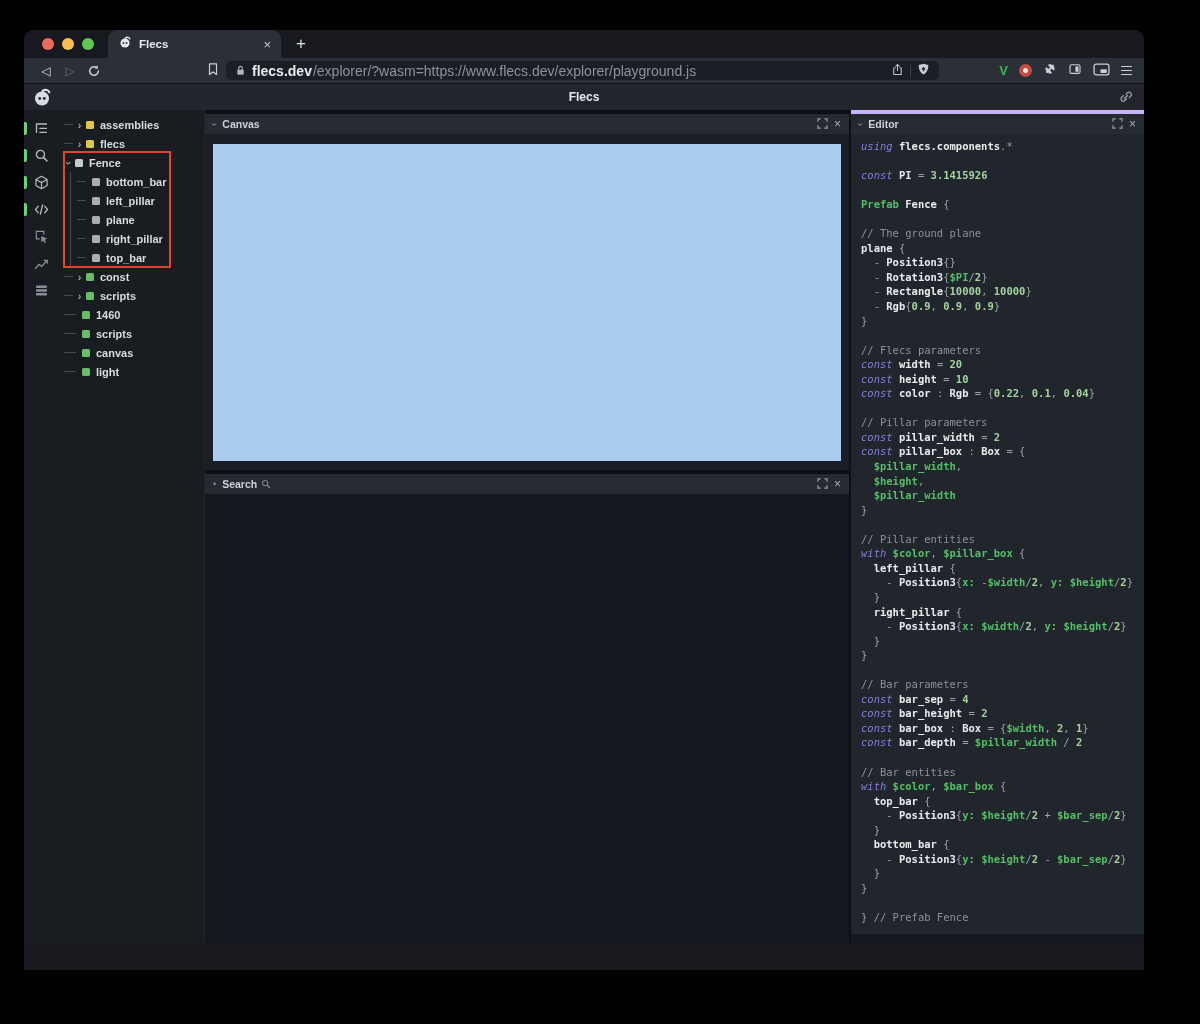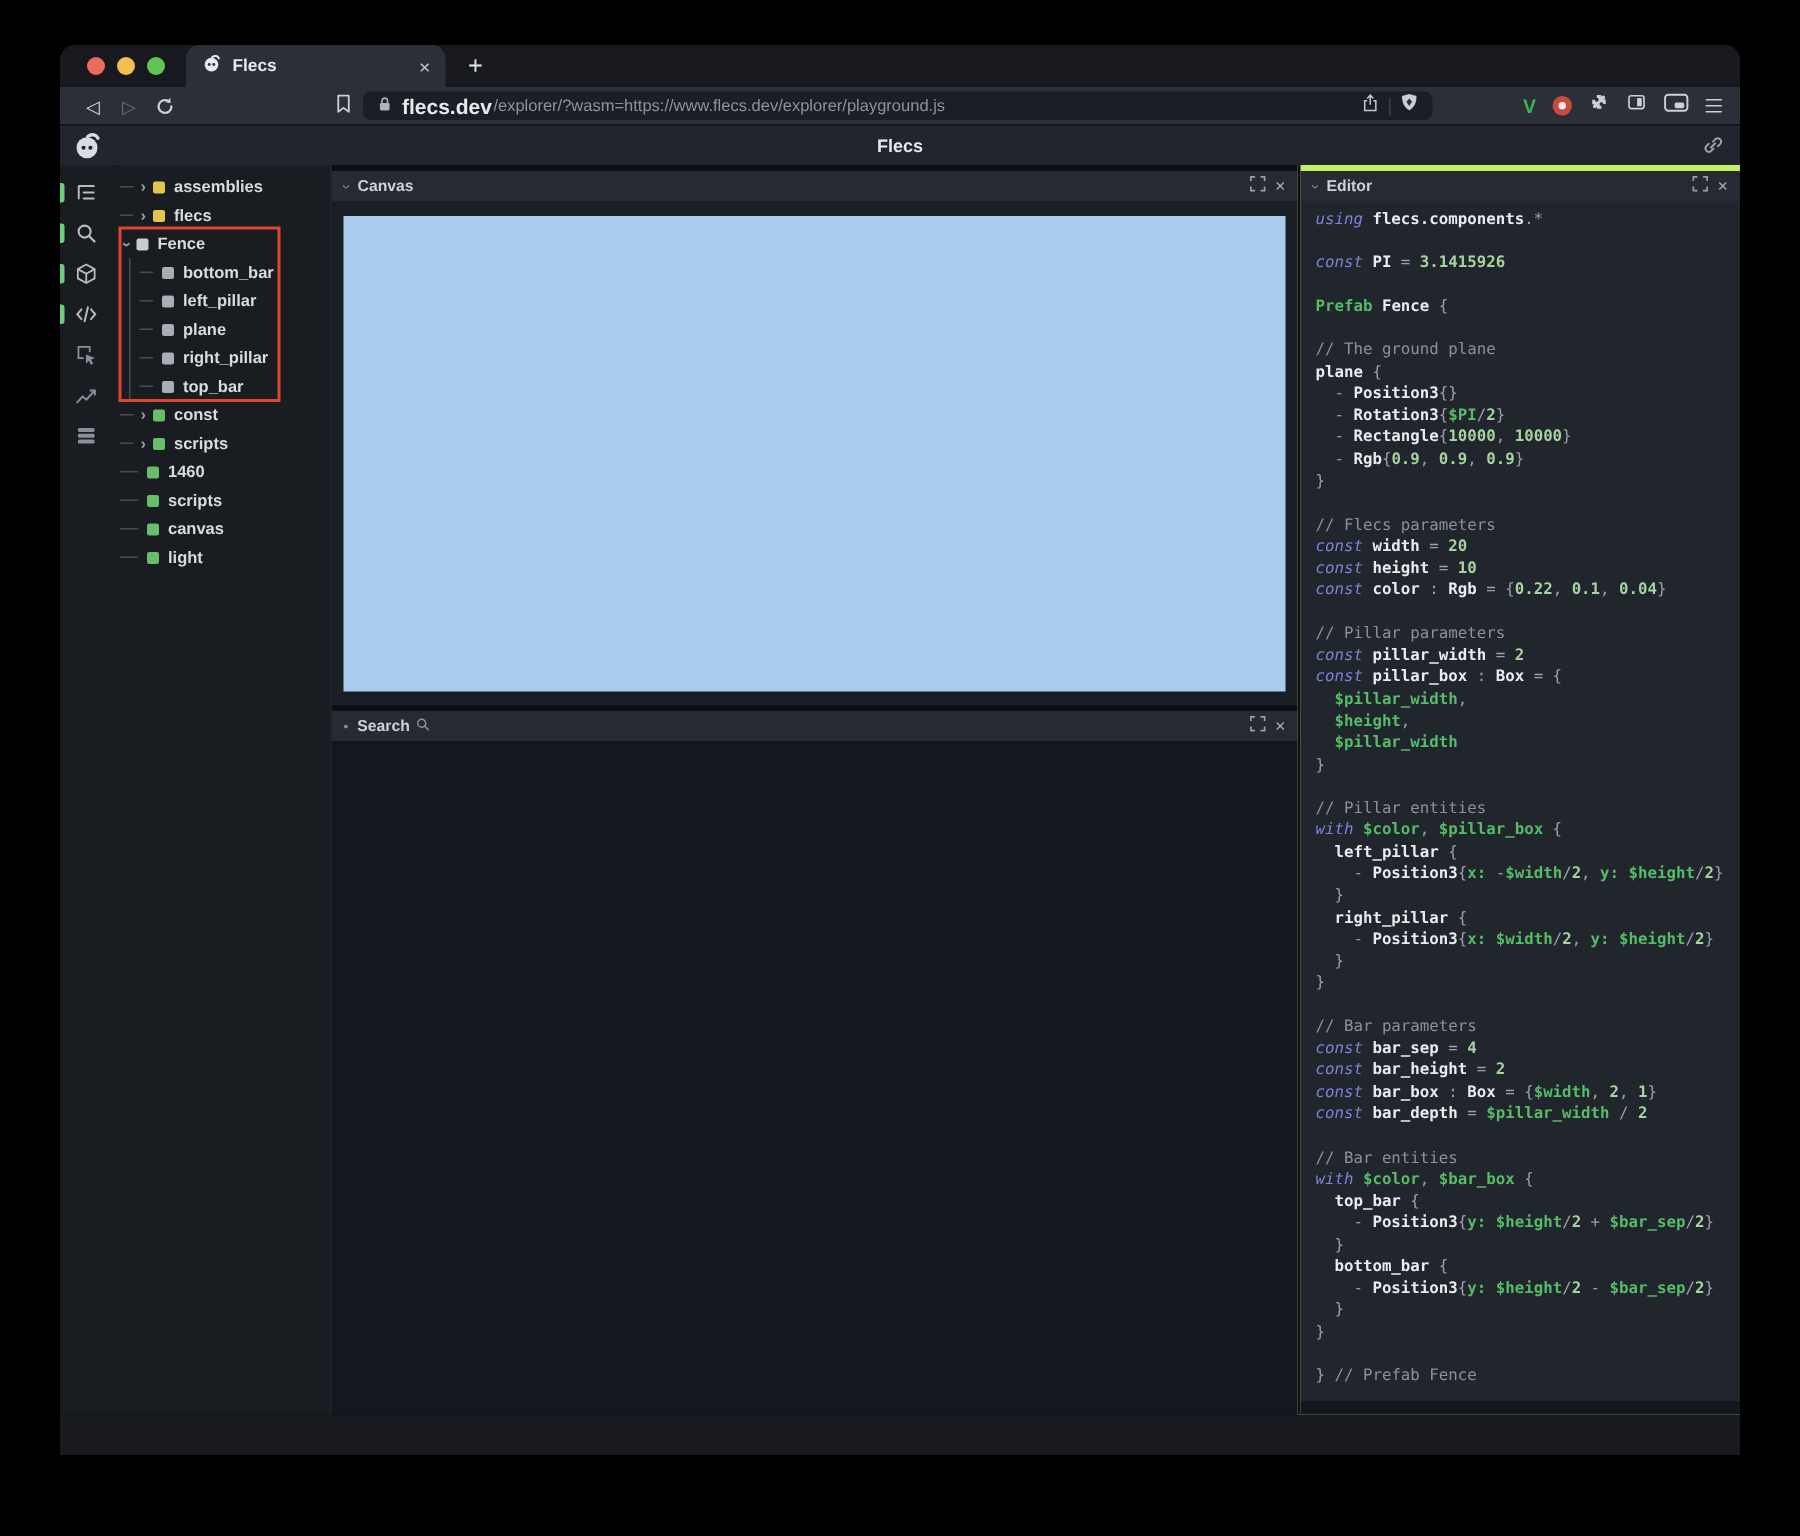--- a/index.html
+++ b/index.html
@@ -1,38 +1,38 @@
 <!DOCTYPE html>
 <html><head>
 <meta charset="utf-8">
 <style>
 * { box-sizing: border-box; margin: 0; padding: 0; }
 html,body { width:1200px; height:1024px; background:#000; font-family:"Liberation Sans",sans-serif; overflow:hidden; }
-.window { position:absolute; left:40px; top:30px; width:1120px; height:940px; border-radius:10px 10px 0 0; overflow:hidden; background:#17191e; }
+.window { position:absolute; left:24px; top:30px; width:1120px; height:940px; border-radius:10px 10px 0 0; overflow:hidden; background:#17191e; }
 
 
 .tabbar { height:28px; background:#17191e; display:flex; align-items:stretch; }
 .traffic { display:flex; align-items:center; gap:8px; padding:0 14px 0 18px; }
 .tl { width:12px; height:12px; border-radius:50%; }
 .tl-red { background:#ed6a5e; } .tl-yellow { background:#f5bf4f; } .tl-green { background:#61c554; }
 .tab { width:173px; background:#2b2f37; border-radius:9px 9px 0 0; display:flex; align-items:center; padding:0 10px; gap:7px; }
 .tab-title { color:#e7e9ec; font-size:11.5px; font-weight:700; flex:1; }
 .tab-close { color:#c6cad0; font-size:13px; cursor:default; }
 .newtab { color:#dfe2e5; font-size:17px; display:flex; align-items:center; margin-left:15px; }
 
 
 .toolbar { height:25px; background:#2b2f37; position:relative; }
 .navbtn { position:absolute; top:0; height:25px; display:flex; align-items:center; justify-content:center; width:20px; font-size:12px; font-family:"DejaVu Sans",sans-serif; }
 .nav-back { left:12px; color:#dcdfe3; }
 .nav-fwd { left:36px; color:#6b7077; }
 .nav-reload { left:60px; }
 .bookmark { position:absolute; left:182px; top:4px; }
 .urlbar { position:absolute; left:202px; top:3px; width:713px; height:19px; background:#1b1e25; border-radius:5px; display:flex; align-items:center; padding:0 9px; gap:6px; }
 .u-domain { color:#e8eaed; font-size:14px; font-weight:700; }
-.u-rest { color:#8d939c; font-size:11px; margin-left:-5px; white-space:nowrap; overflow:hidden; }
+.u-rest { color:#8d939c; font-size:14px; margin-left:-5px; white-space:nowrap; overflow:hidden; }
 .urlbar .spacer { flex:1; }
 .u-div { width:1px; height:12px; background:#3c4048; }
 .extras { position:absolute; right:12px; top:0; height:25px; display:flex; align-items:center; gap:11px; }
 .ext-v { color:#3eb650; font-weight:700; font-size:13px; }
 .ext-red { width:13px; height:13px; border-radius:50%; background:#c64a3f; display:flex; align-items:center; justify-content:center; }
 .ext-red i { display:block; width:5px; height:5px; border-radius:50%; background:#f0e9e7; }
 .burger { display:flex; flex-direction:column; gap:2.5px; }
 .burger i { display:block; width:11px; height:1.6px; background:#cdd1d6; border-radius:1px; }
 
 
@@ -63,21 +63,21 @@
 .phead { height:20px; flex:none; background:#262a32; display:flex; align-items:center; padding:0 8px; gap:6px; }
 .ptitle { color:#ced2d6; font-size:10.5px; font-weight:700; }
 .pchev { color:#8d939b; font-size:10px; display:inline-flex; transform:rotate(90deg); }
 .pdot { color:#8d939b; font-size:9px; }
 .phead .spacer { flex:1; }
 .pclose { color:#a7adb4; font-size:12px; }
 .canvasbody { height:336px; flex:none; background:#1a1e25; padding:10px 8px 9px; }
 .canvas3d { width:628px; height:317px; background:#a9cdee; }
 .searchbody { flex:1; background:#14171d; }
 
-.editorcol { flex:1; display:flex; flex-direction:column; background:#bef264; border-left:2px solid #0d0f13; }
+.editorcol { flex:1; display:flex; flex-direction:column; background:#c4b5fd; border-left:2px solid #0d0f13; }
 .editorbody { height:800px; flex:none; background:#21252c; overflow:hidden; padding:5px 0 0 10px; }
 .editorrest { flex:1; background:#14171d; }
 .cl { font-family:"DejaVu Sans Mono",monospace; font-size:10.5px; line-height:14.55px; white-space:pre; }
 .tk-k { color:#7d82da;font-style:italic; }
 .tk-w { color:#e9ebee; font-weight:700; }
 .tk-n { color:#a6d3a0; font-weight:700; }
 .tk-v { color:#55bd68; font-weight:700; }
 .tk-c { color:#8b929b; }
 .tk-p { color:#9aa1aa; }
 </style>

